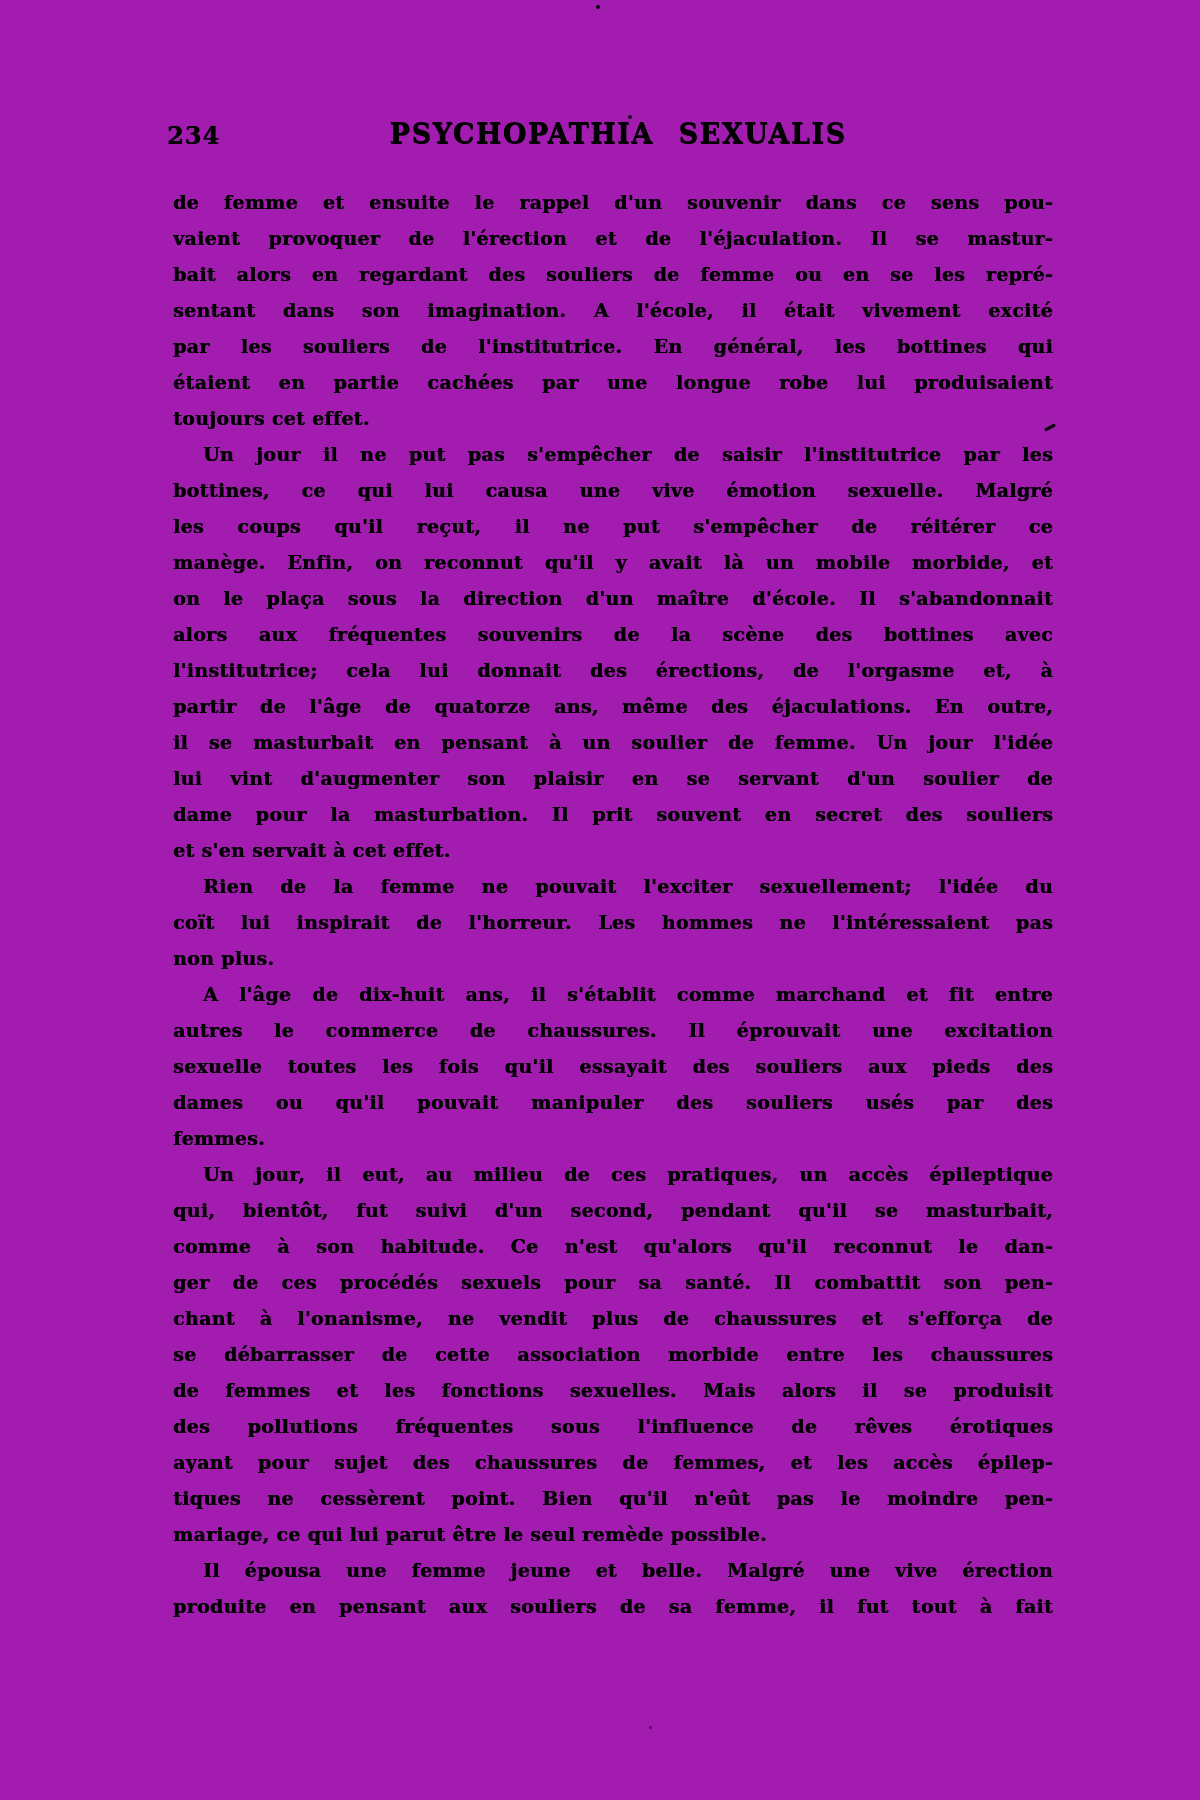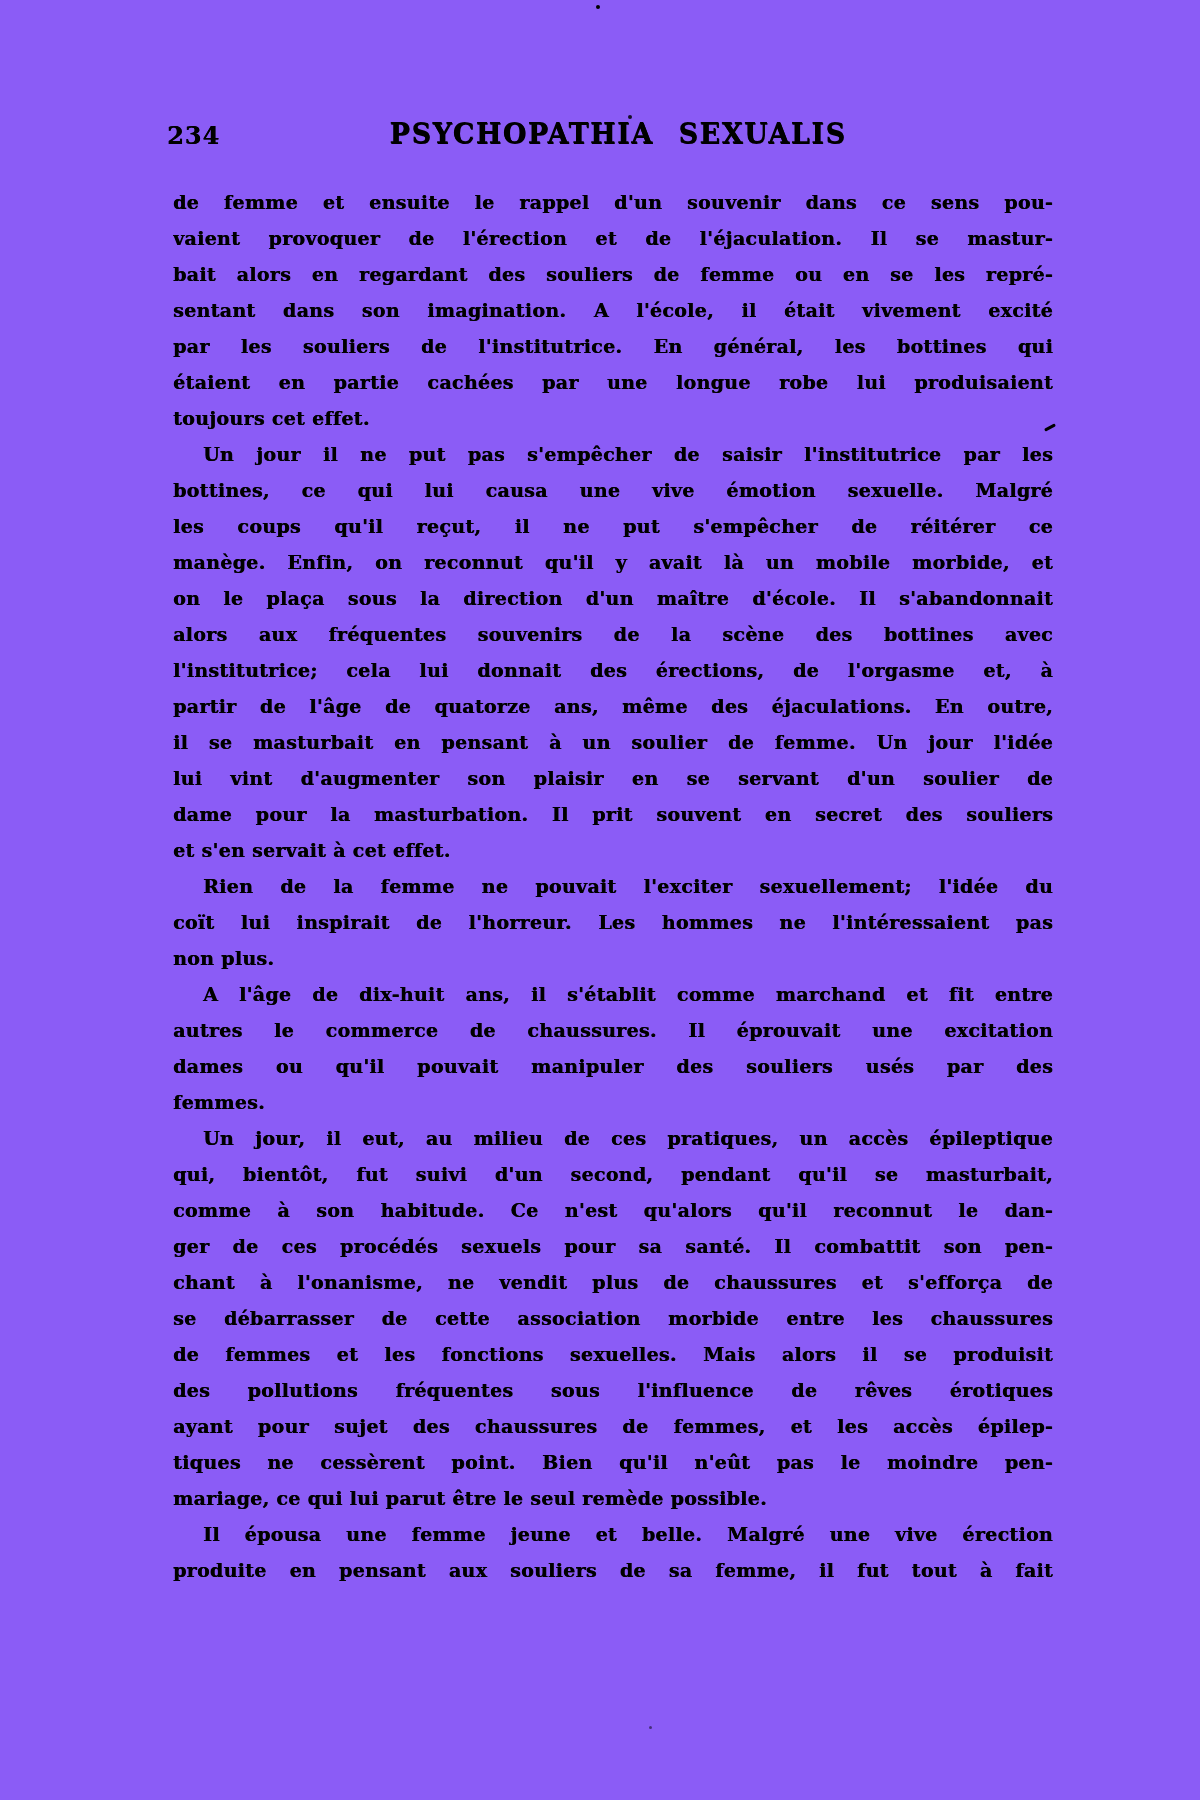--- a/index.html
+++ b/index.html
@@ -4,21 +4,21 @@
 <style>
   html, body {
     margin: 0;
     padding: 0;
     background: #ffffff;
   }
   .sheet {
     position: relative;
     width: 1200px;
     height: 1800px;
-    background: #8b5cf6;
+    background: #a21caf;
     overflow: hidden;
     font-family: "DejaVu Serif", serif;
     color: #000000;
   }
   
   .running-header {
     position: absolute;
     top: 118px;
     left: 167px;
     width: 886px;
@@ -126,20 +126,21 @@
         <div class="line last">et s'en servait à cet effet.</div>
       </div>
       <div class="paragraph indent">
         <div class="line">Rien de la femme ne pouvait l'exciter sexuellement; l'idée du</div>
         <div class="line">coït lui inspirait de l'horreur. Les hommes ne l'intéressaient pas</div>
         <div class="line last">non plus.</div>
       </div>
       <div class="paragraph indent">
         <div class="line">A l'âge de dix-huit ans, il s'établit comme marchand et fit entre</div>
         <div class="line">autres le commerce de chaussures. Il éprouvait une excitation</div>
+        <div class="line">sexuelle toutes les fois qu'il essayait des souliers aux pieds des</div>
         <div class="line">dames ou qu'il pouvait manipuler des souliers usés par des</div>
         <div class="line last">femmes.</div>
       </div>
       <div class="paragraph indent">
         <div class="line">Un jour, il eut, au milieu de ces pratiques, un accès épileptique</div>
         <div class="line">qui, bientôt, fut suivi d'un second, pendant qu'il se masturbait,</div>
         <div class="line">comme à son habitude. Ce n'est qu'alors qu'il reconnut le dan-</div>
         <div class="line">ger de ces procédés sexuels pour sa santé. Il combattit son pen-</div>
         <div class="line">chant à l'onanisme, ne vendit plus de chaussures et s'efforça de</div>
         <div class="line">se débarrasser de cette association morbide entre les chaussures</div>

